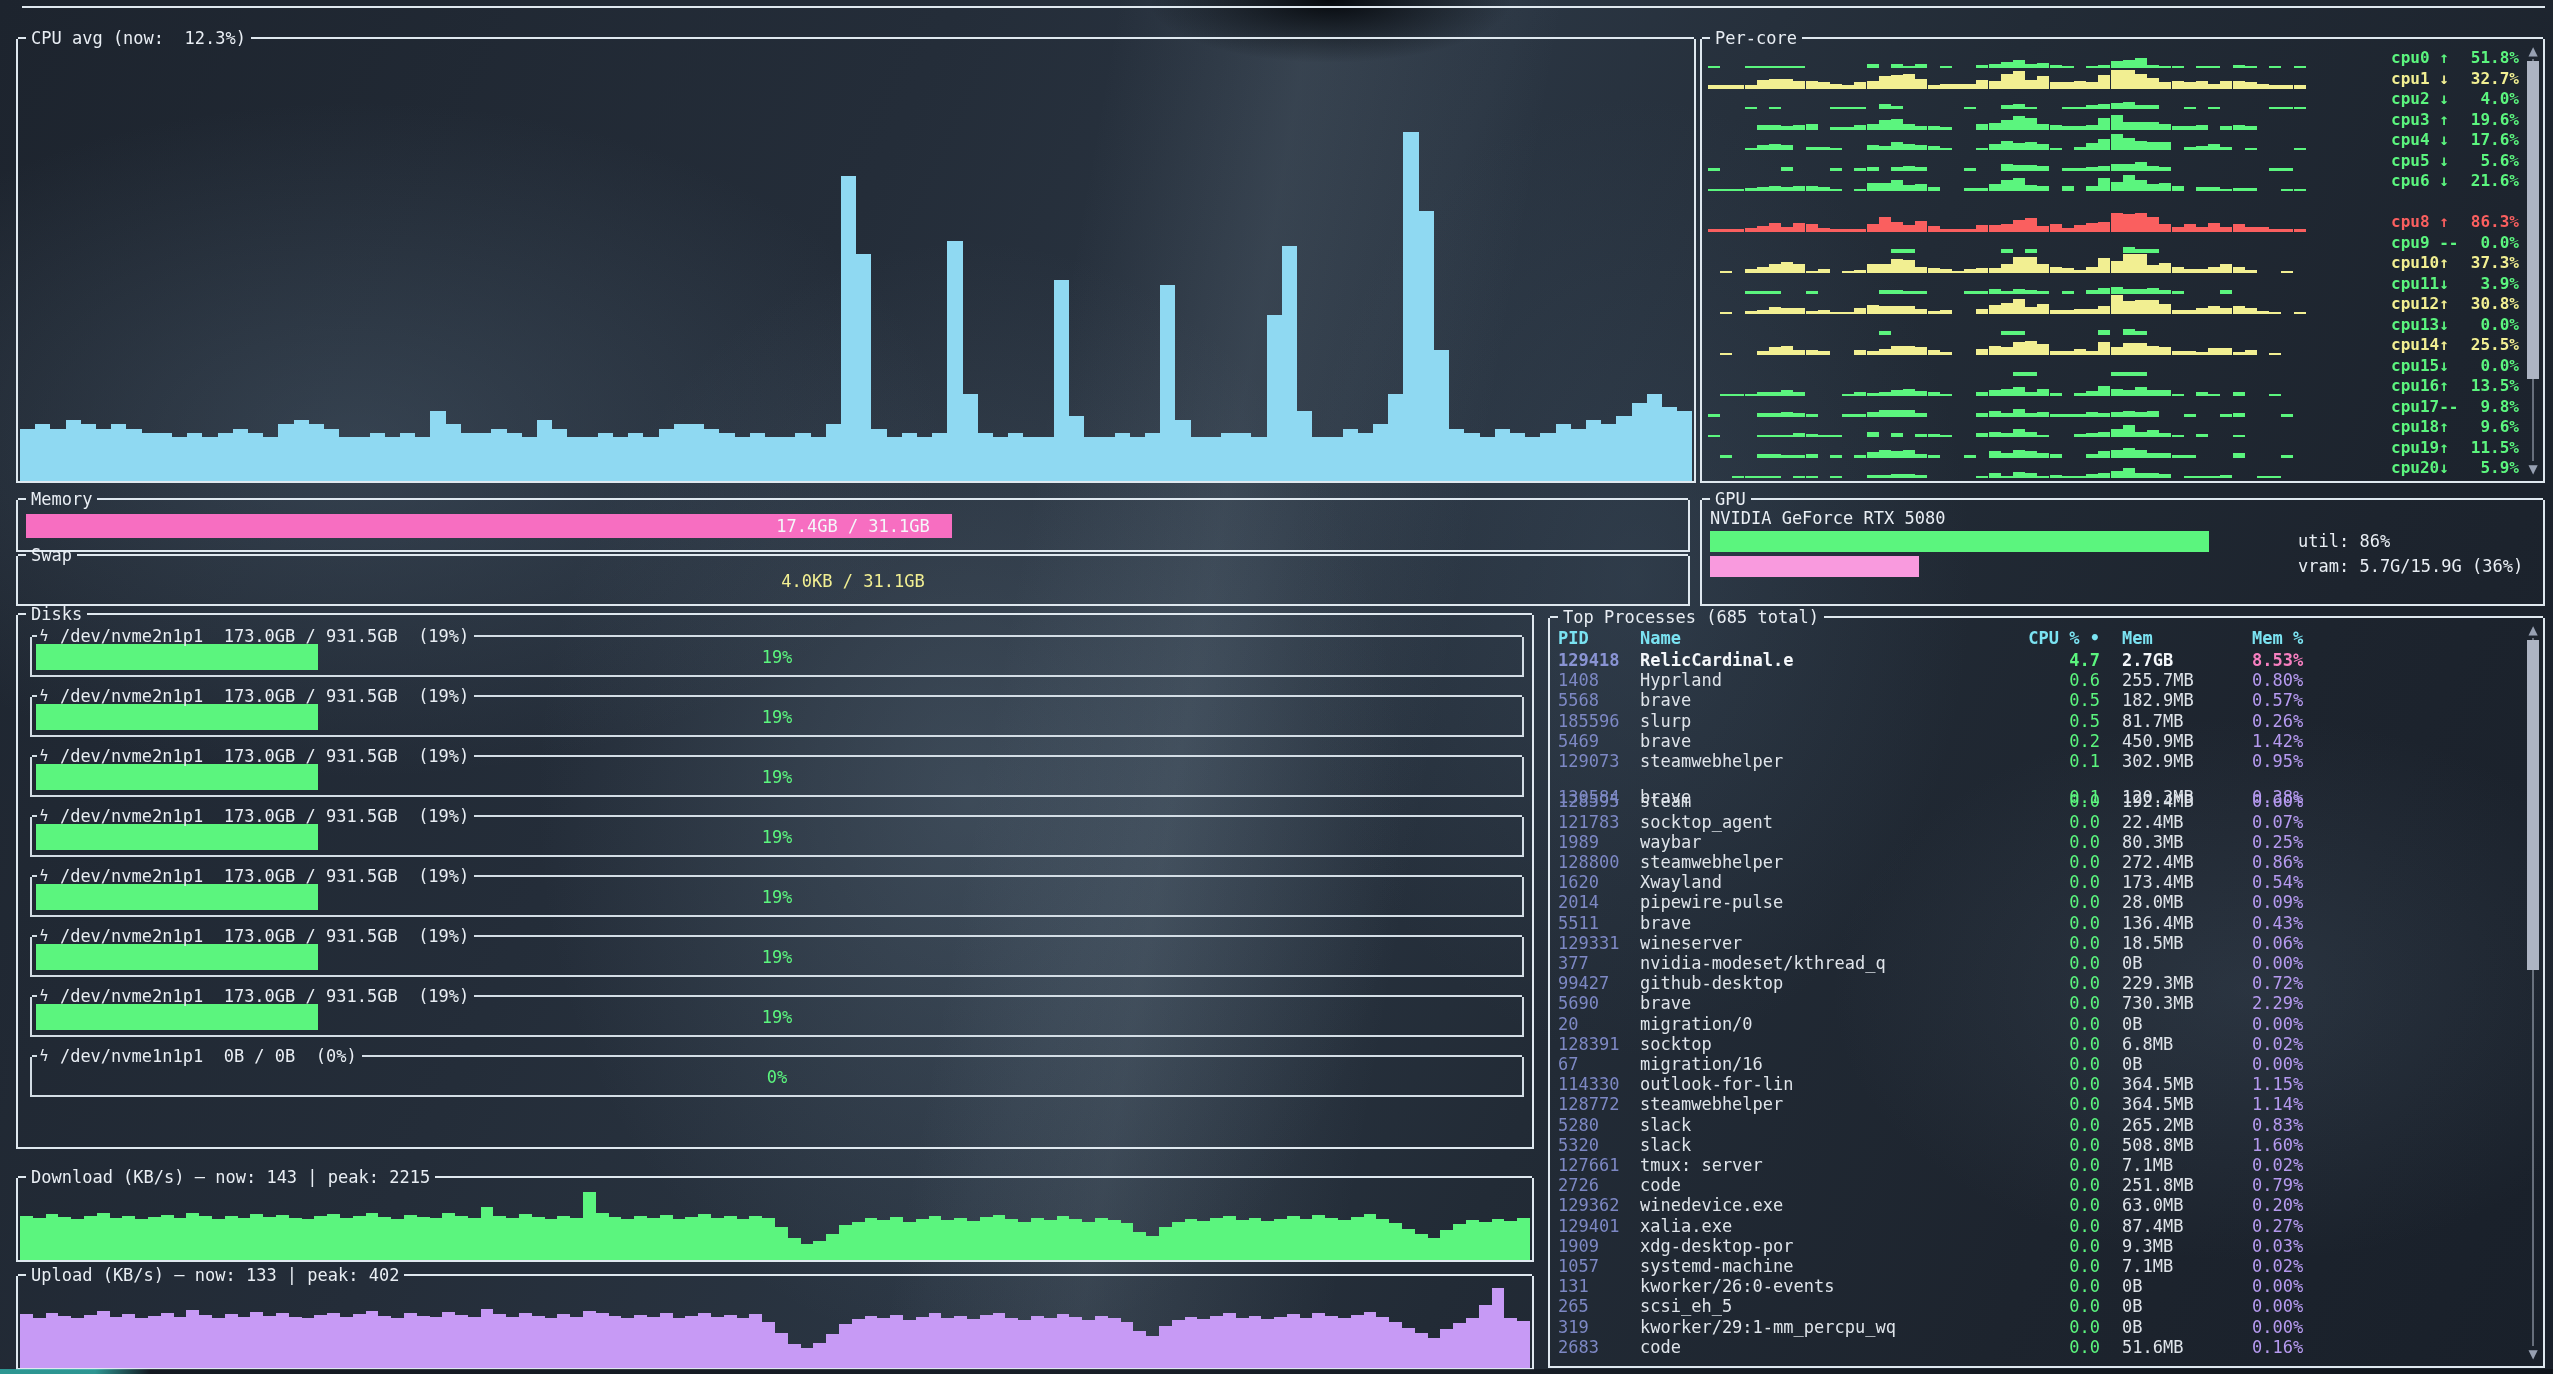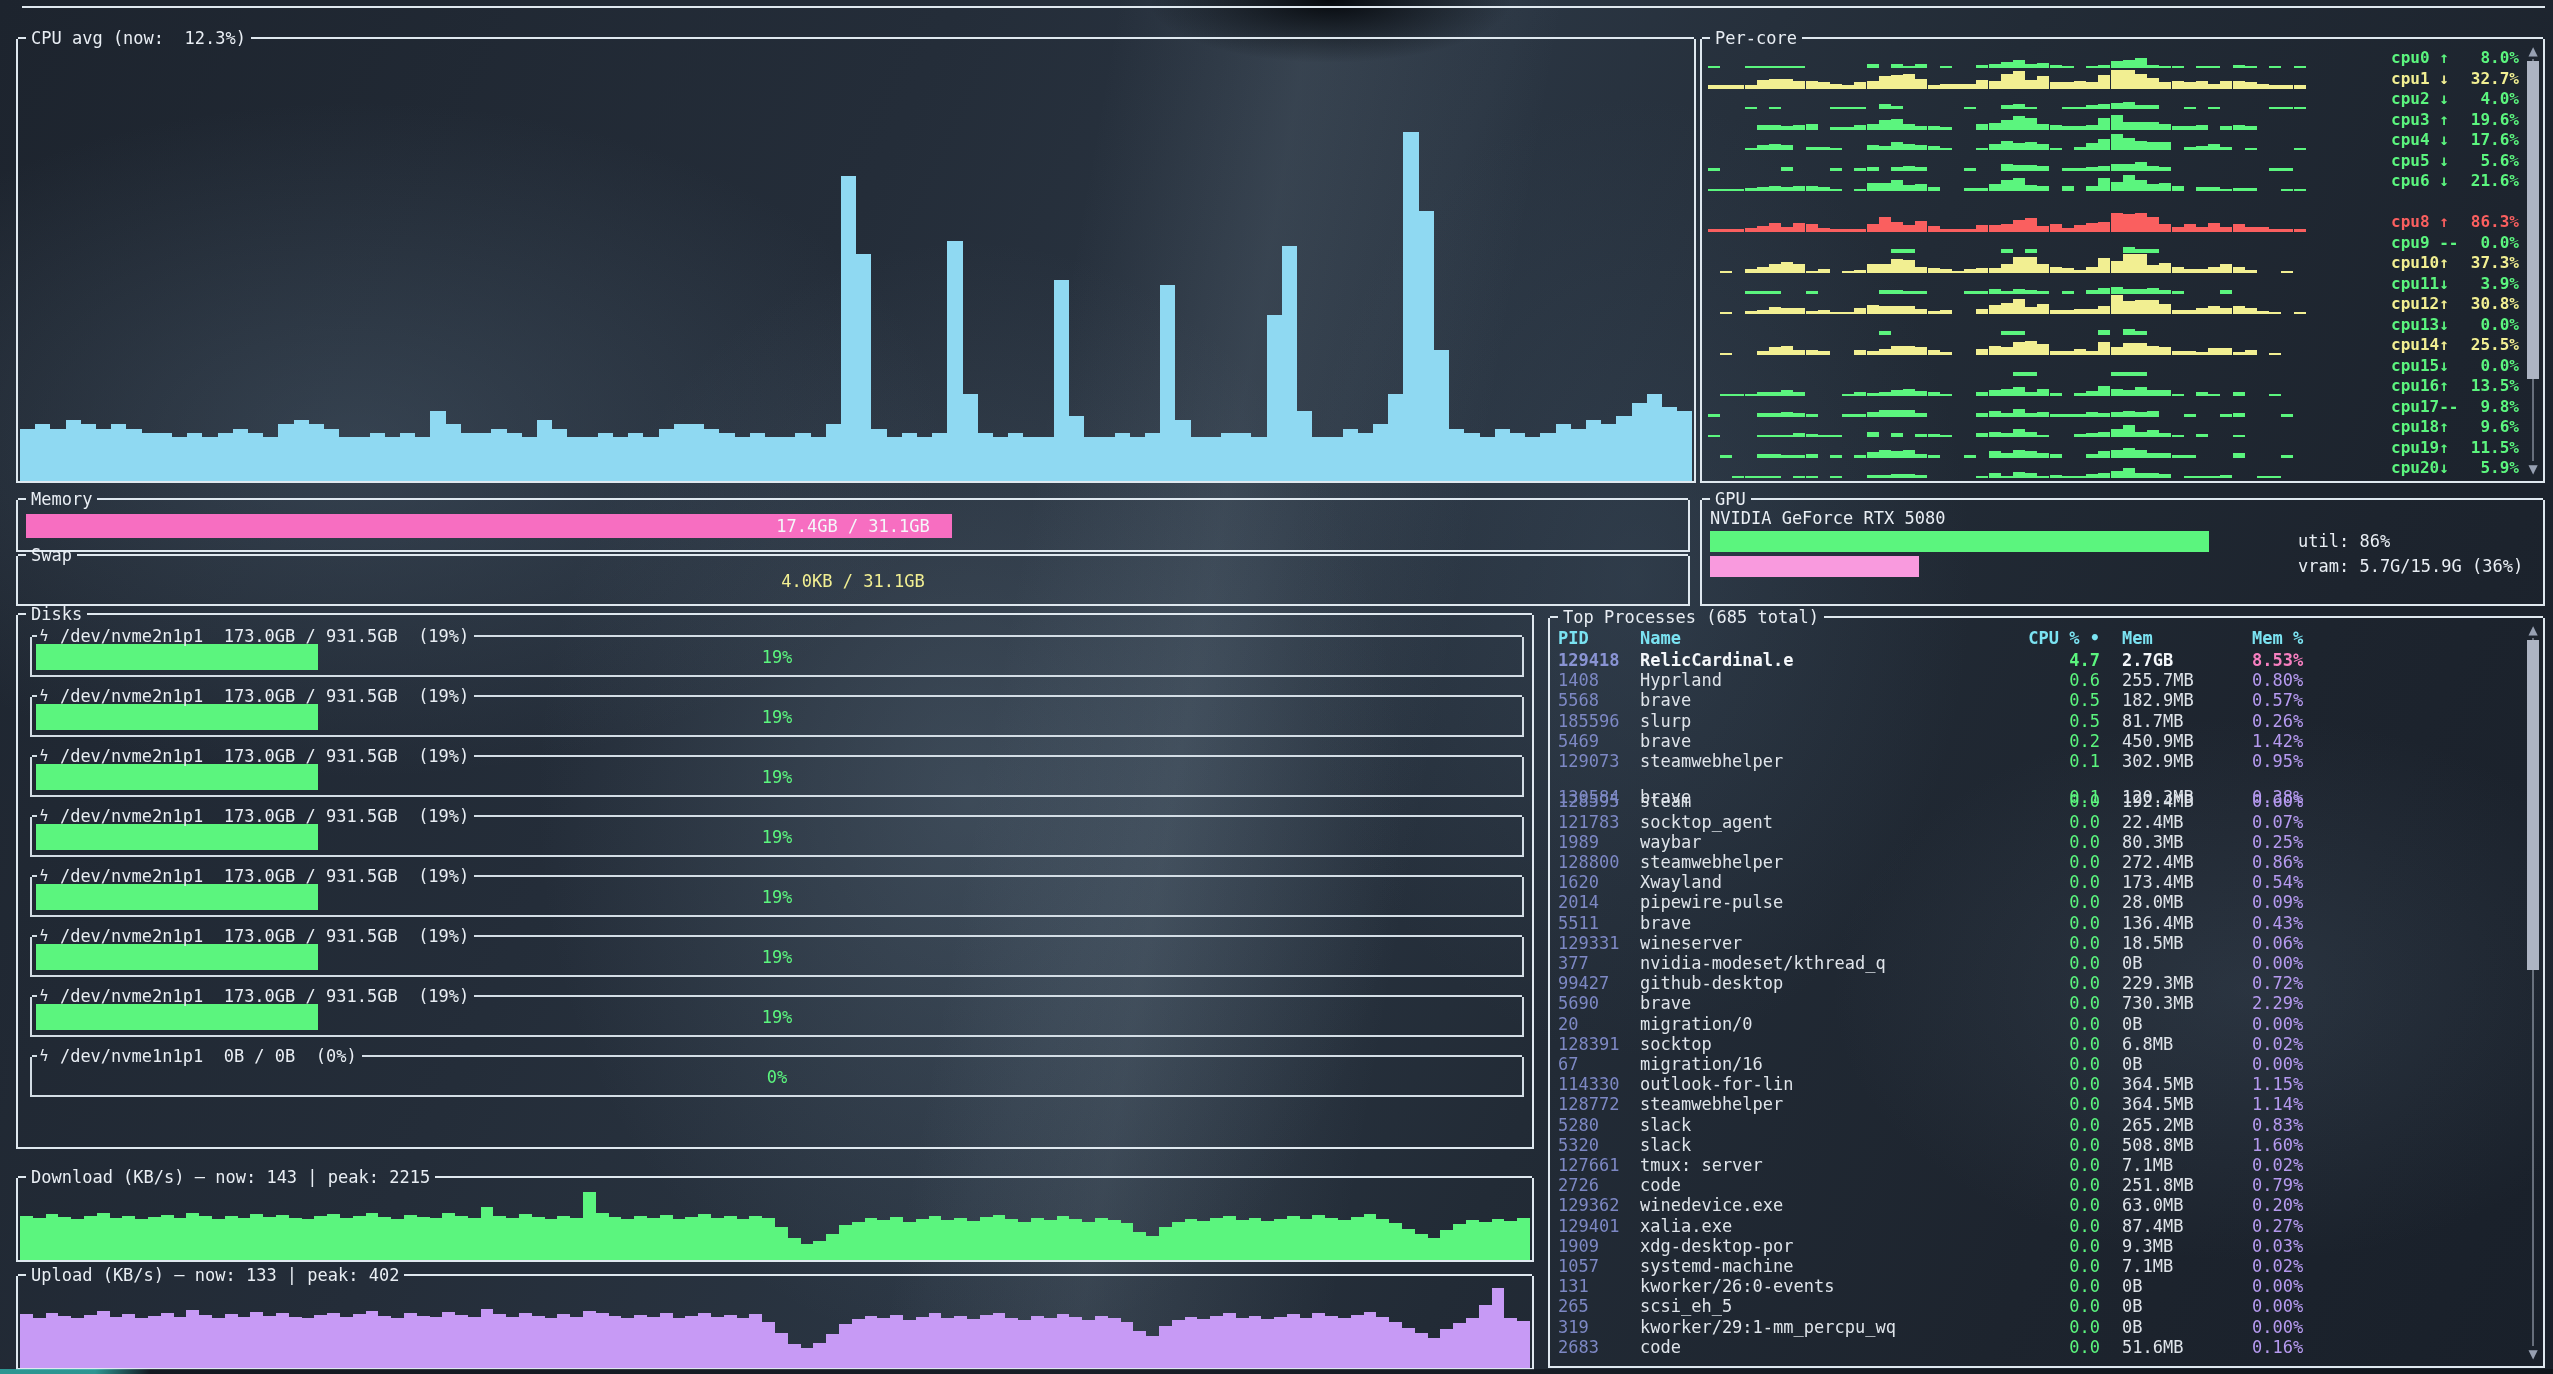--- a/index.html
+++ b/index.html
@@ -248,21 +248,21 @@
           <b style="left: 439.2px; height: 3.20476px; background: var(--green);"></b>
           <b style="left: 451.4px; height: 2.5px; background: var(--green);"></b>
           <b style="left: 463.6px; height: 2.5px; background: var(--green);"></b>
           <b style="left: 488px; height: 2.5px; background: var(--green);"></b>
           <b style="left: 500.2px; height: 2.5px; background: var(--green);"></b>
           <b style="left: 524.6px; height: 3.36483px; background: var(--green);"></b>
           <b style="left: 536.8px; height: 2.5px; background: var(--green);"></b>
           <b style="left: 561.2px; height: 2.5px; background: var(--green);"></b>
           <b style="left: 585.6px; height: 2.5px; background: var(--green);"></b>
         </div>
-        <div class="corelabel tone-green"><span>cpu0 ↑</span><span>8.0%</span></div>
+        <div class="corelabel tone-green"><span>cpu0 ↑</span><span>51.8%</span></div>
       </div>
       <div class="corerow" style="top: 20.5px;">
         <div class="spark">
           <b style="left: 0px; height: 3.5px; background: var(--yellow);"></b>
           <b style="left: 12.2px; height: 3.5px; background: var(--yellow);"></b>
           <b style="left: 24.4px; height: 3.5px; background: var(--yellow);"></b>
           <b style="left: 36.6px; height: 3.5px; background: var(--yellow);"></b>
           <b style="left: 48.8px; height: 8.2927px; background: var(--yellow);"></b>
           <b style="left: 61px; height: 9.4369px; background: var(--yellow);"></b>
           <b style="left: 73.2px; height: 9.34684px; background: var(--yellow);"></b>

